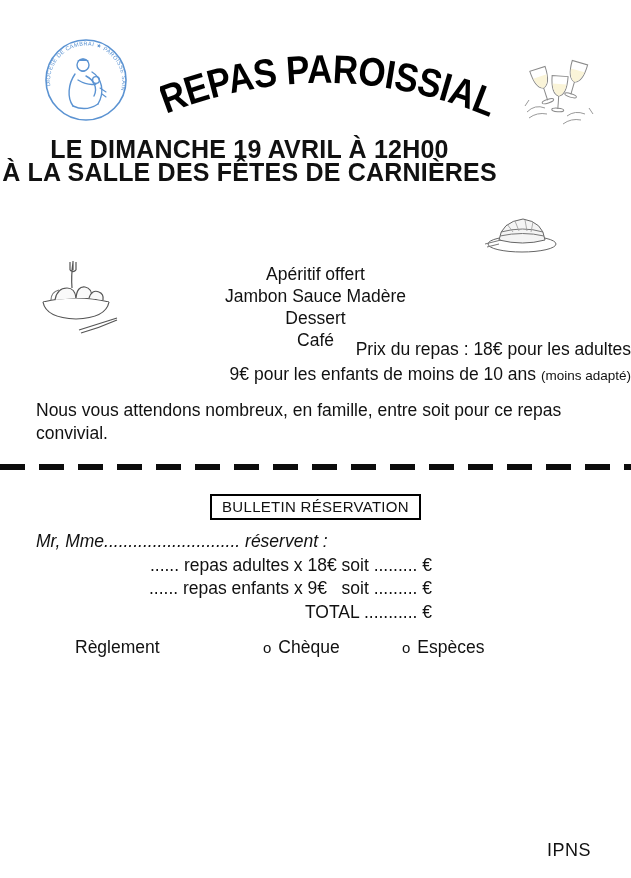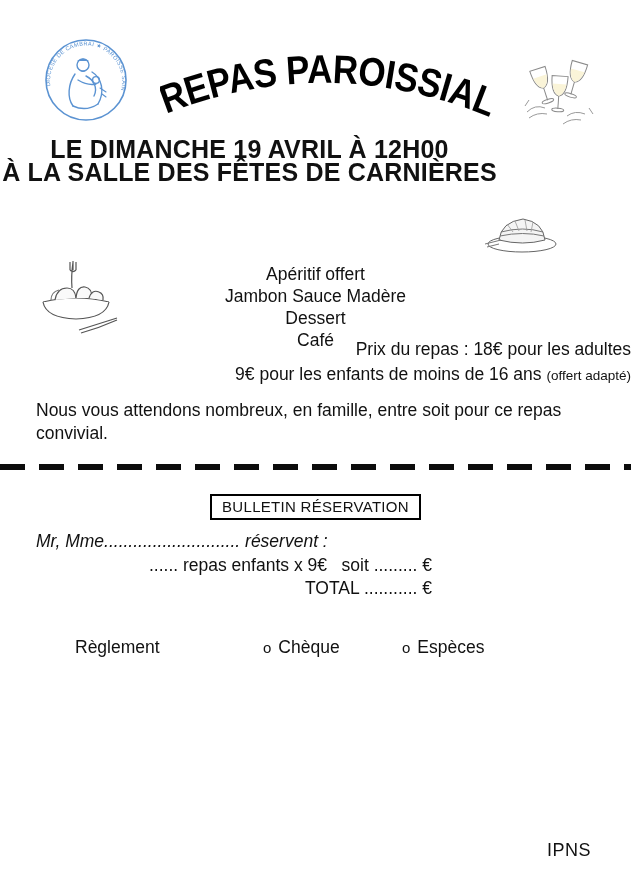--- a/index.html
+++ b/index.html
@@ -146,33 +146,34 @@
 
   <div class="menu-block">
     <div>Apéritif offert</div>
     <div>Jambon Sauce Madère</div>
     <div>Dessert</div>
     <div>Café</div>
   </div>
 
   <div class="price-block">
     <div>Prix du repas : 18€ pour les adultes</div>
-    <div><span>9€ pour les enfants de moins de 16 ans</span> <span class="price-note">(offert adapté)</span></div>
+    <div><span>9€ pour les enfants de moins de 10 ans</span> <span class="price-note">(moins adapté)</span></div>
   </div>
 
   <div class="invite">Nous vous attendons nombreux, en famille, entre soit pour ce repas convivial.</div>
 
   <div class="cutline"></div>
 
   <div class="bulletin-title-row">
     <span class="bulletin-title">BULLETIN RÉSERVATION</span>
   </div>
 
   <div class="form-block">
     <div class="form-line-name">Mr, Mme............................ réservent :</div>
+    <div class="form-line-right">...... repas adultes x 18€ soit ......... €</div>
     <div class="form-line-right">...... repas enfants x 9€   soit ......... €</div>
     <div class="form-line-right">TOTAL ........... €</div>
   </div>
 
   <div class="payment-row">
     <span class="payment-label">Règlement</span>
     <span class="payment-opt1"><span class="chk">o</span><span>Chèque</span></span>
     <span class="payment-opt2"><span class="chk">o</span><span>Espèces</span></span>
   </div>
 

